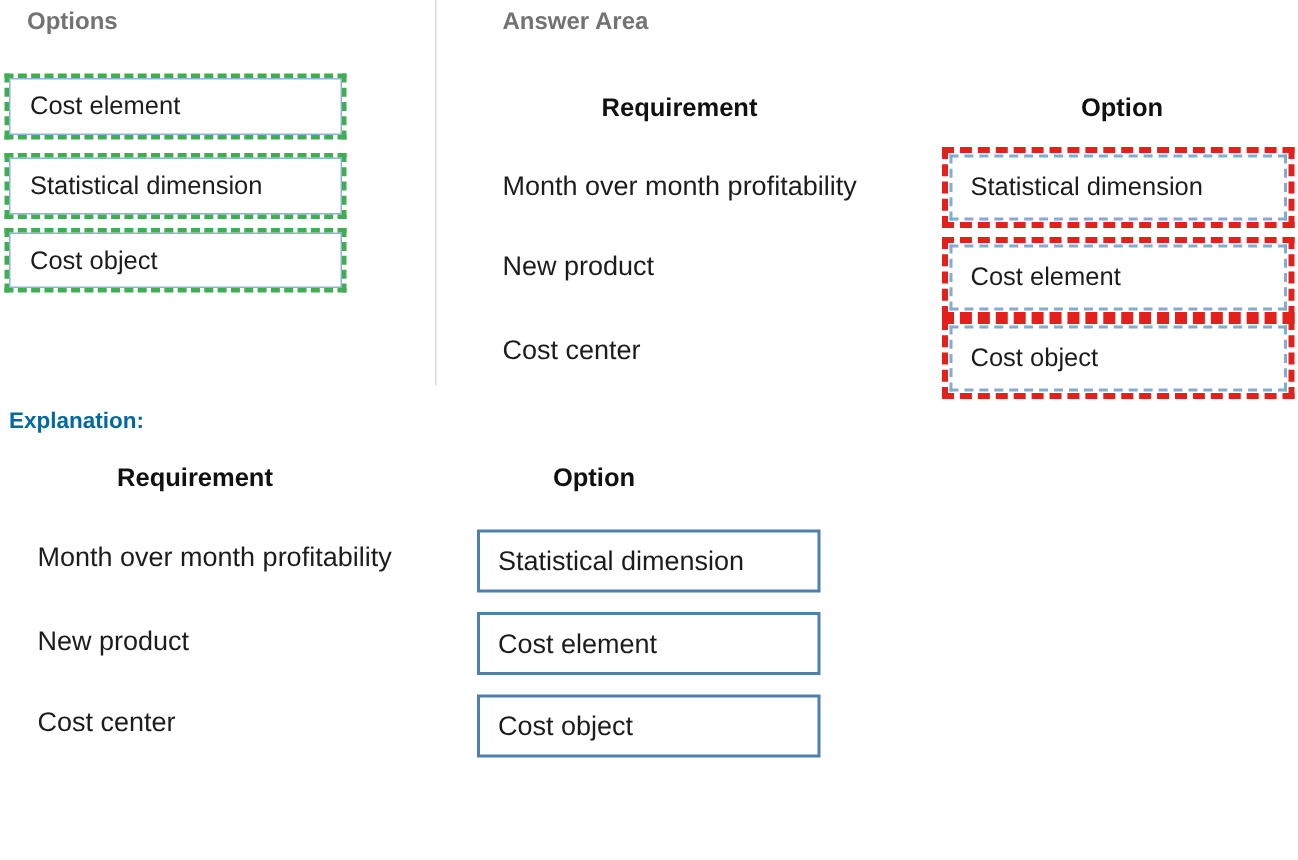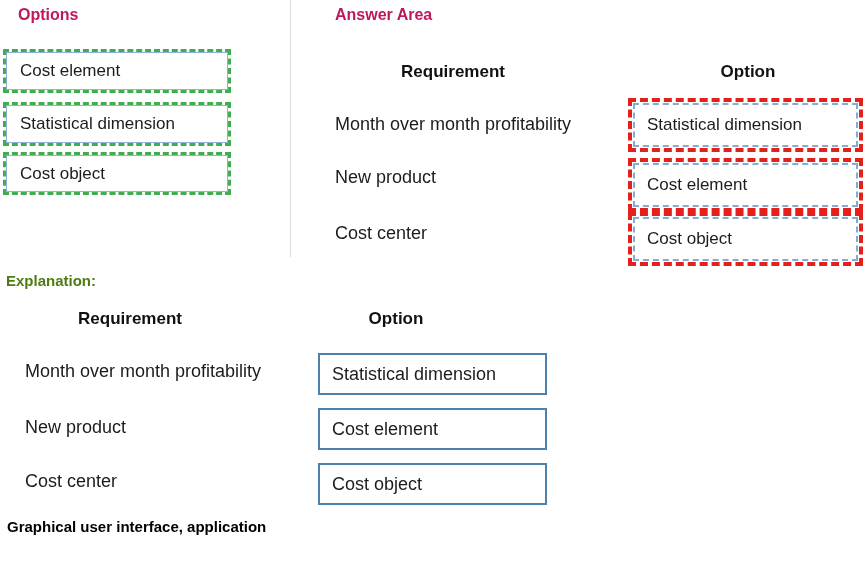--- a/index.html
+++ b/index.html
@@ -7,21 +7,21 @@
     position:relative;
     width:865px;height:573px;
     background:#ffffff;
     font-family:"Liberation Sans", sans-serif;
     color:#1c1c1c;
     overflow:hidden;
   }
   
   .panel-title{
     position:absolute;
-    font-size:16px;font-weight:bold;color:#be185d;
+    font-size:16px;font-weight:bold;color:#737373;
     white-space:nowrap;
   }
   .options-title{left:18px;top:6px;}
   .answer-title{left:335px;top:6px;text-align:right;}
 
   .divider{
     position:absolute;left:290px;top:0;width:1px;height:257px;
     background:#dcdcdc;
   }
 
@@ -66,21 +66,21 @@
     padding-left:12px;
     font-size:17px;white-space:nowrap;
   }
   .ans-1{top:103px;}
   .ans-2{top:163px;}
   .ans-3{top:217px;}
 
   
   .explanation-label{
     position:absolute;left:6px;top:272px;
-    font-size:15px;font-weight:bold;color:#4d7c0f;white-space:nowrap;
+    font-size:15px;font-weight:bold;color:#0369a1;white-space:nowrap;
   }
   .exp-col-header{
     position:absolute;top:309px;transform:translateX(-50%);
     font-size:17px;font-weight:bold;color:#111;white-space:nowrap;
   }
   .exp-hdr-req{left:130px;}
   .exp-hdr-opt{left:396px;}
 
   .exp-req-label{
     position:absolute;left:25px;
@@ -160,16 +160,15 @@
     <span>Statistical dimension</span>
   </div>
   <div class="exp-box exp-2">
     <span>Cost element</span>
   </div>
   <div class="exp-box exp-3">
     <span>Cost object</span>
   </div>
 
   <div class="caption">
-    <div>Graphical user interface, application</div>
   </div>
 
 </div>
 
 </body></html>

